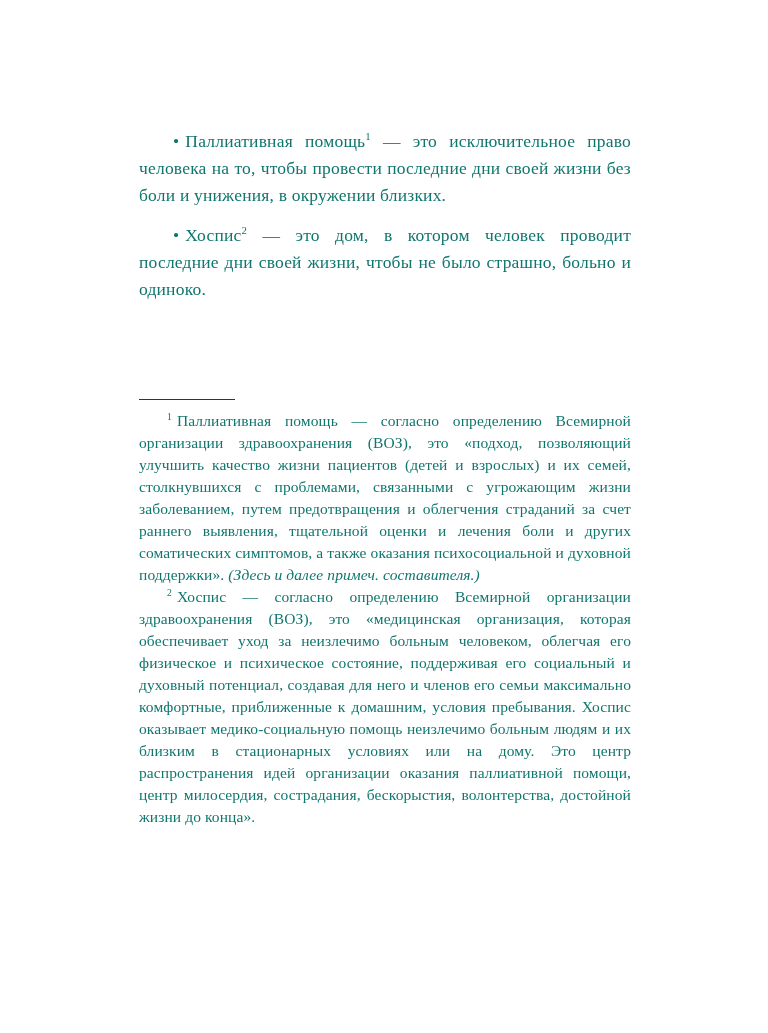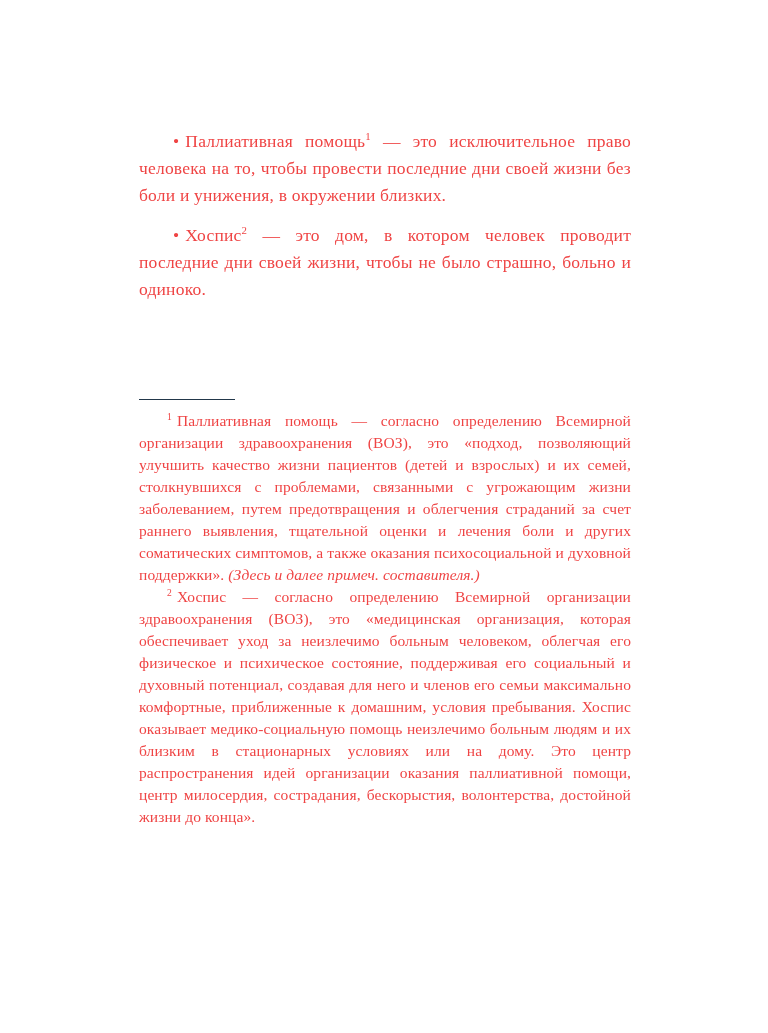--- a/index.html
+++ b/index.html
@@ -7,21 +7,21 @@
     padding: 0;
     background: #ffffff;
   }
   .page {
     position: relative;
     width: 768px;
     height: 1033px;
     background: #ffffff;
     overflow: hidden;
     font-family: "Liberation Serif", "DejaVu Serif", serif;
-    color: #ef4444;
+    color: #0f766e;
   }
   .content {
     position: absolute;
     top: 128px;
     left: 139px;
     width: 492px;
   }
   .body-para {
     margin: 0 0 13px 0;
     font-size: 17.5px;

